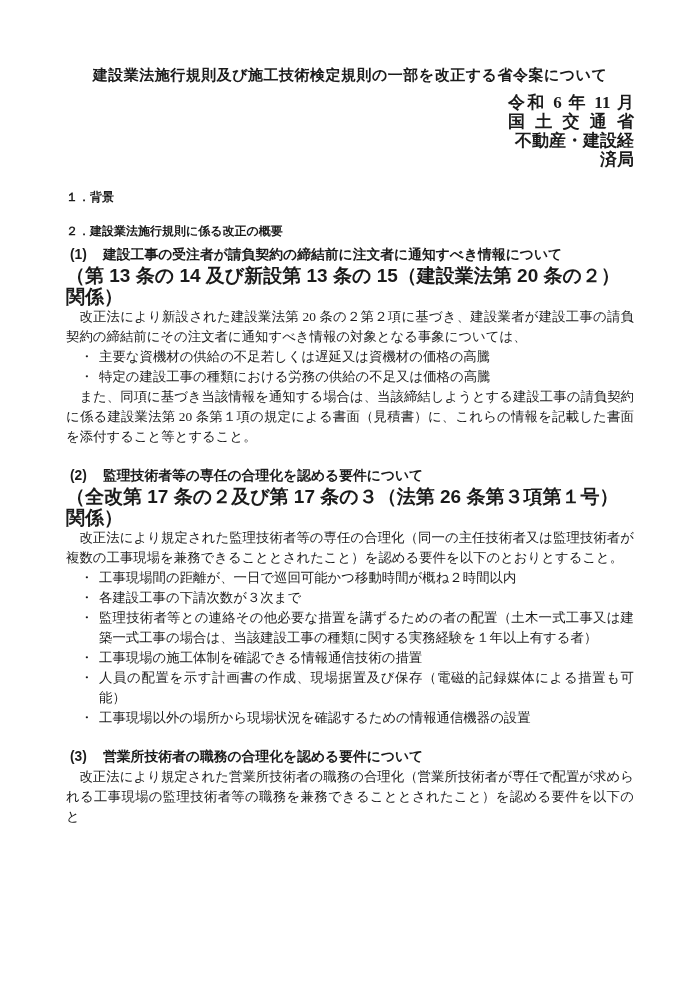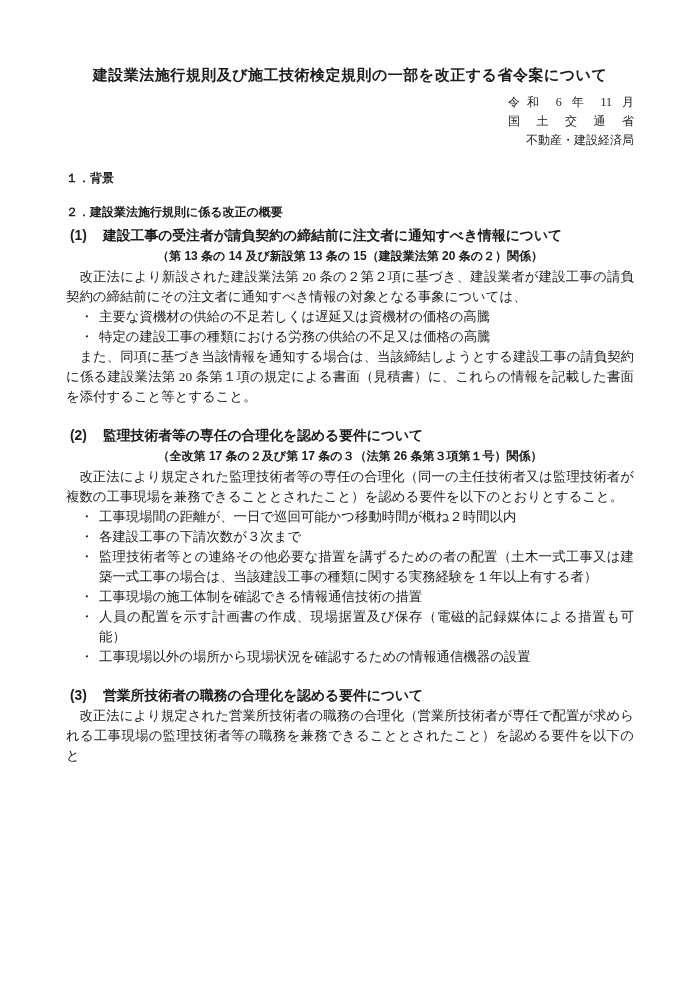--- a/index.html
+++ b/index.html
@@ -34,22 +34,23 @@
   .doc-subtitle {
     text-align: center;
     font-family: "Liberation Sans", "DejaVu Sans", sans-serif;
     font-weight: bold;
     font-size: 15px;
     line-height: 25px;
   }
   .meta {
     width: 126px;
     margin: 6px 0 0 auto;
-    font-size: 12px;
+    font-size: 17px;
     line-height: 19px;
+    font-weight: bold;
   }
   .meta .just {
     text-align: justify;
     text-align-last: justify;
   }
   .meta .plain {
     text-align: right;
   }
   
   .sec-heading {
@@ -77,23 +78,23 @@
     line-height: 21px;
   }
   .sub-num {
     flex: 0 0 auto;
     min-width: 24px;
     margin-right: 9px;
   }
   .sub-ref {
     font-family: "Liberation Sans", "DejaVu Sans", sans-serif;
     font-weight: bold;
-    font-size: 12px;
+    font-size: 19px;
     line-height: 21px;
-    text-align: center;
+    text-align: left;
     margin-left: -4px; 
   }
   .subsec .body { margin-left: -4px; }
   
   ul.bullets {
     list-style: none;
     margin: 0 0 0 -4px;
     padding: 0;
   }
   ul.bullets li {

